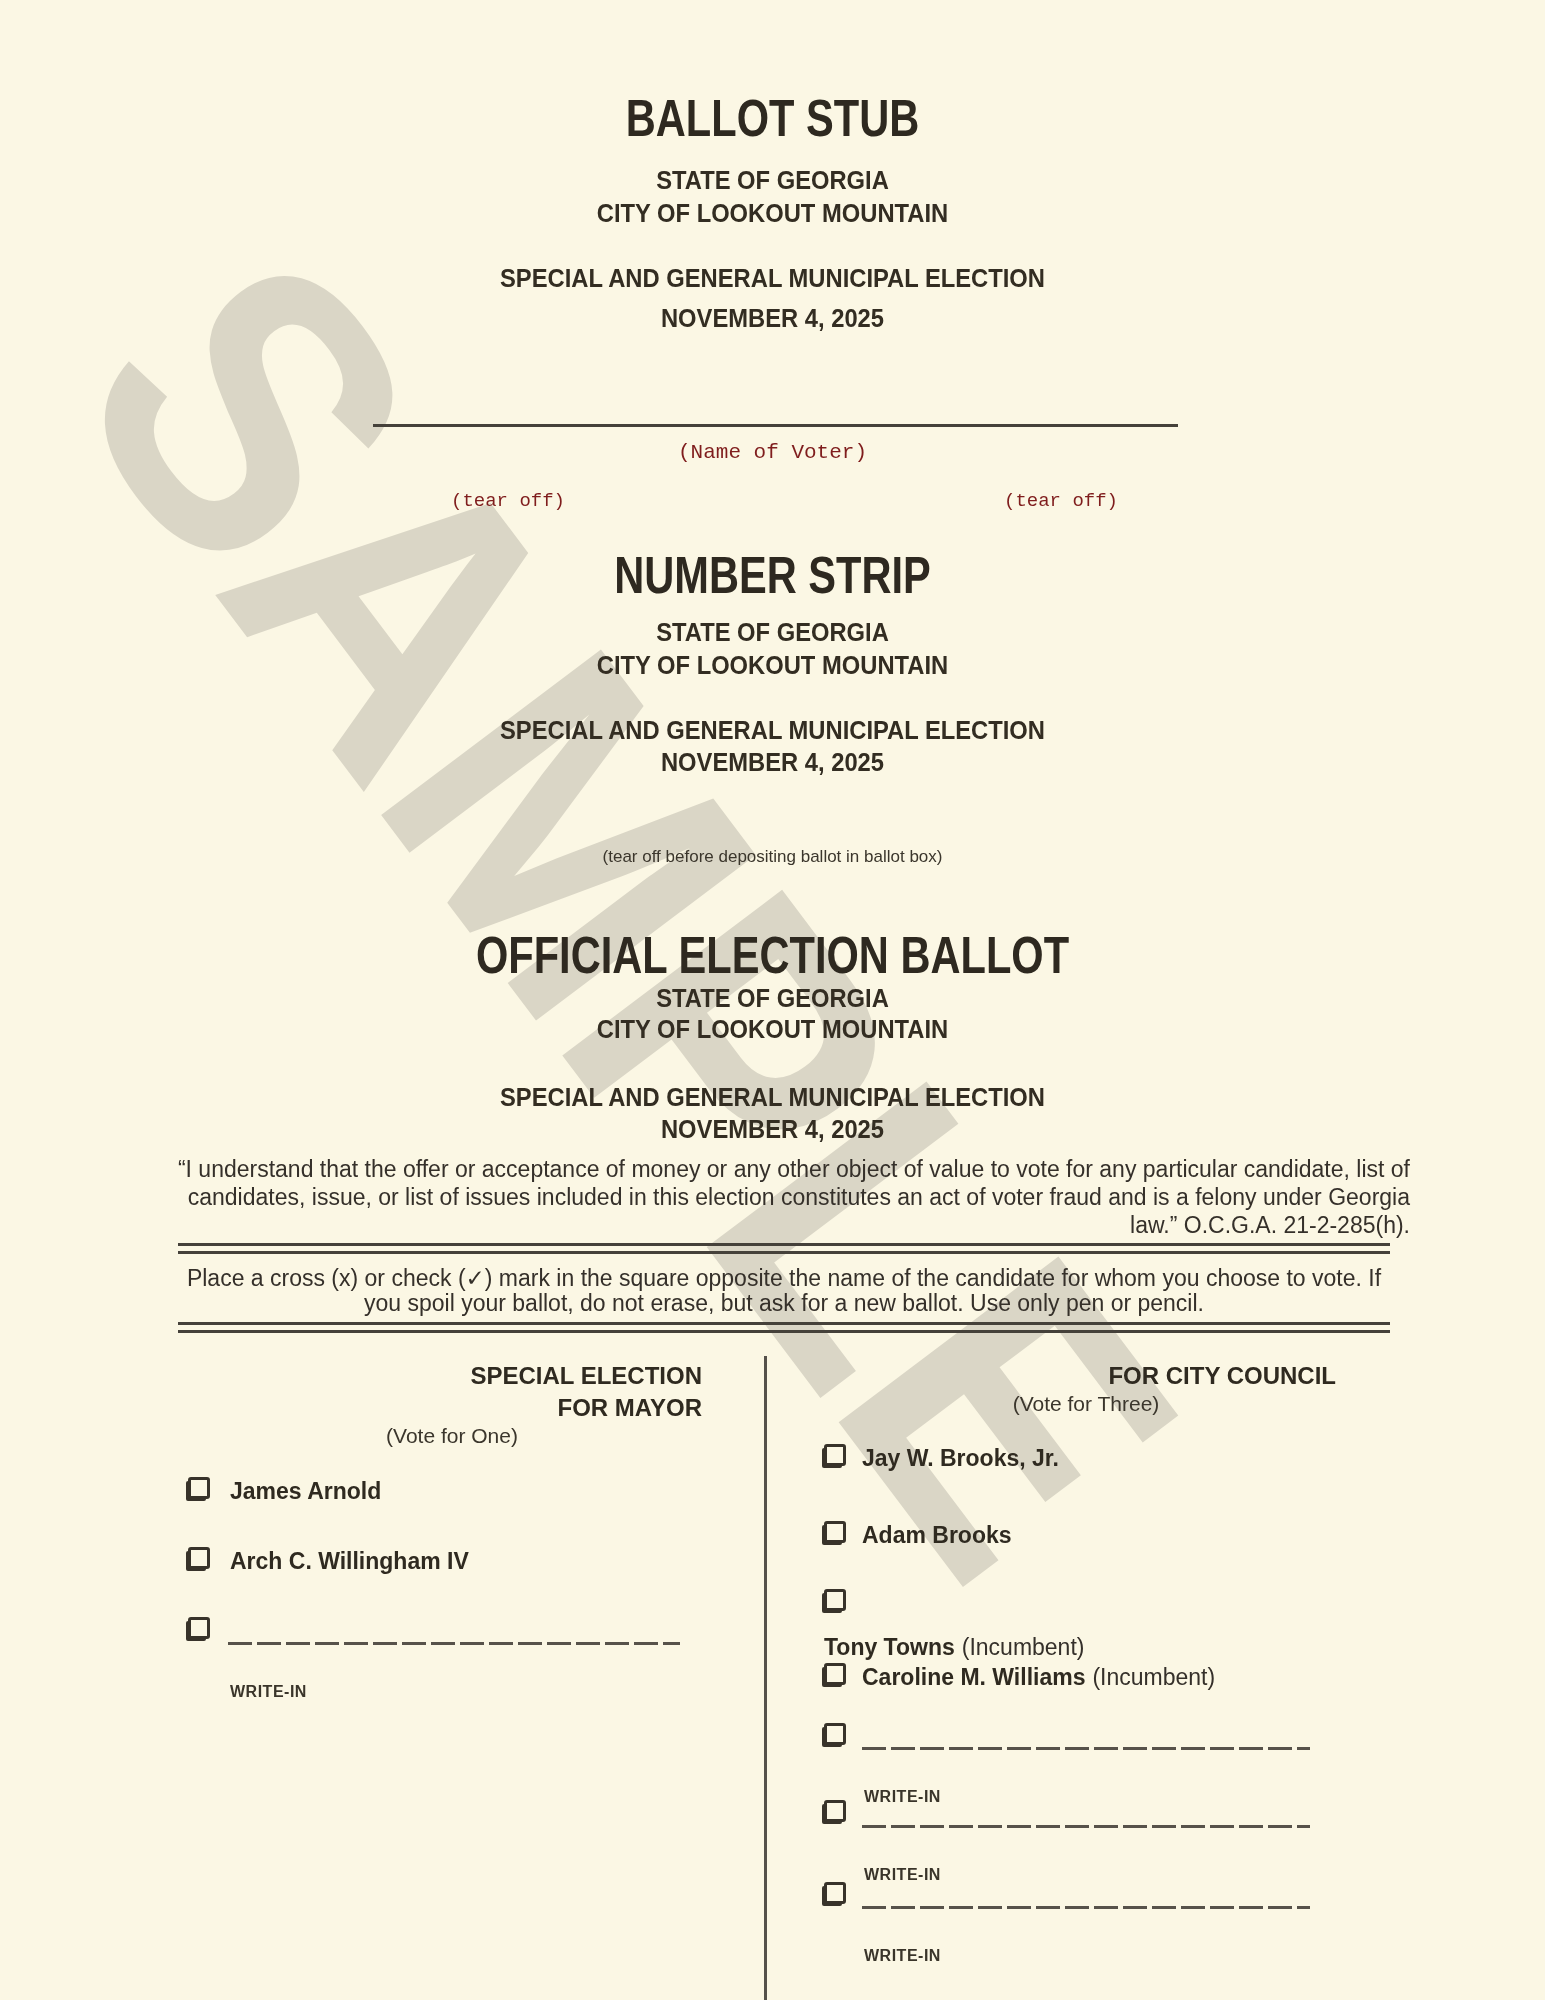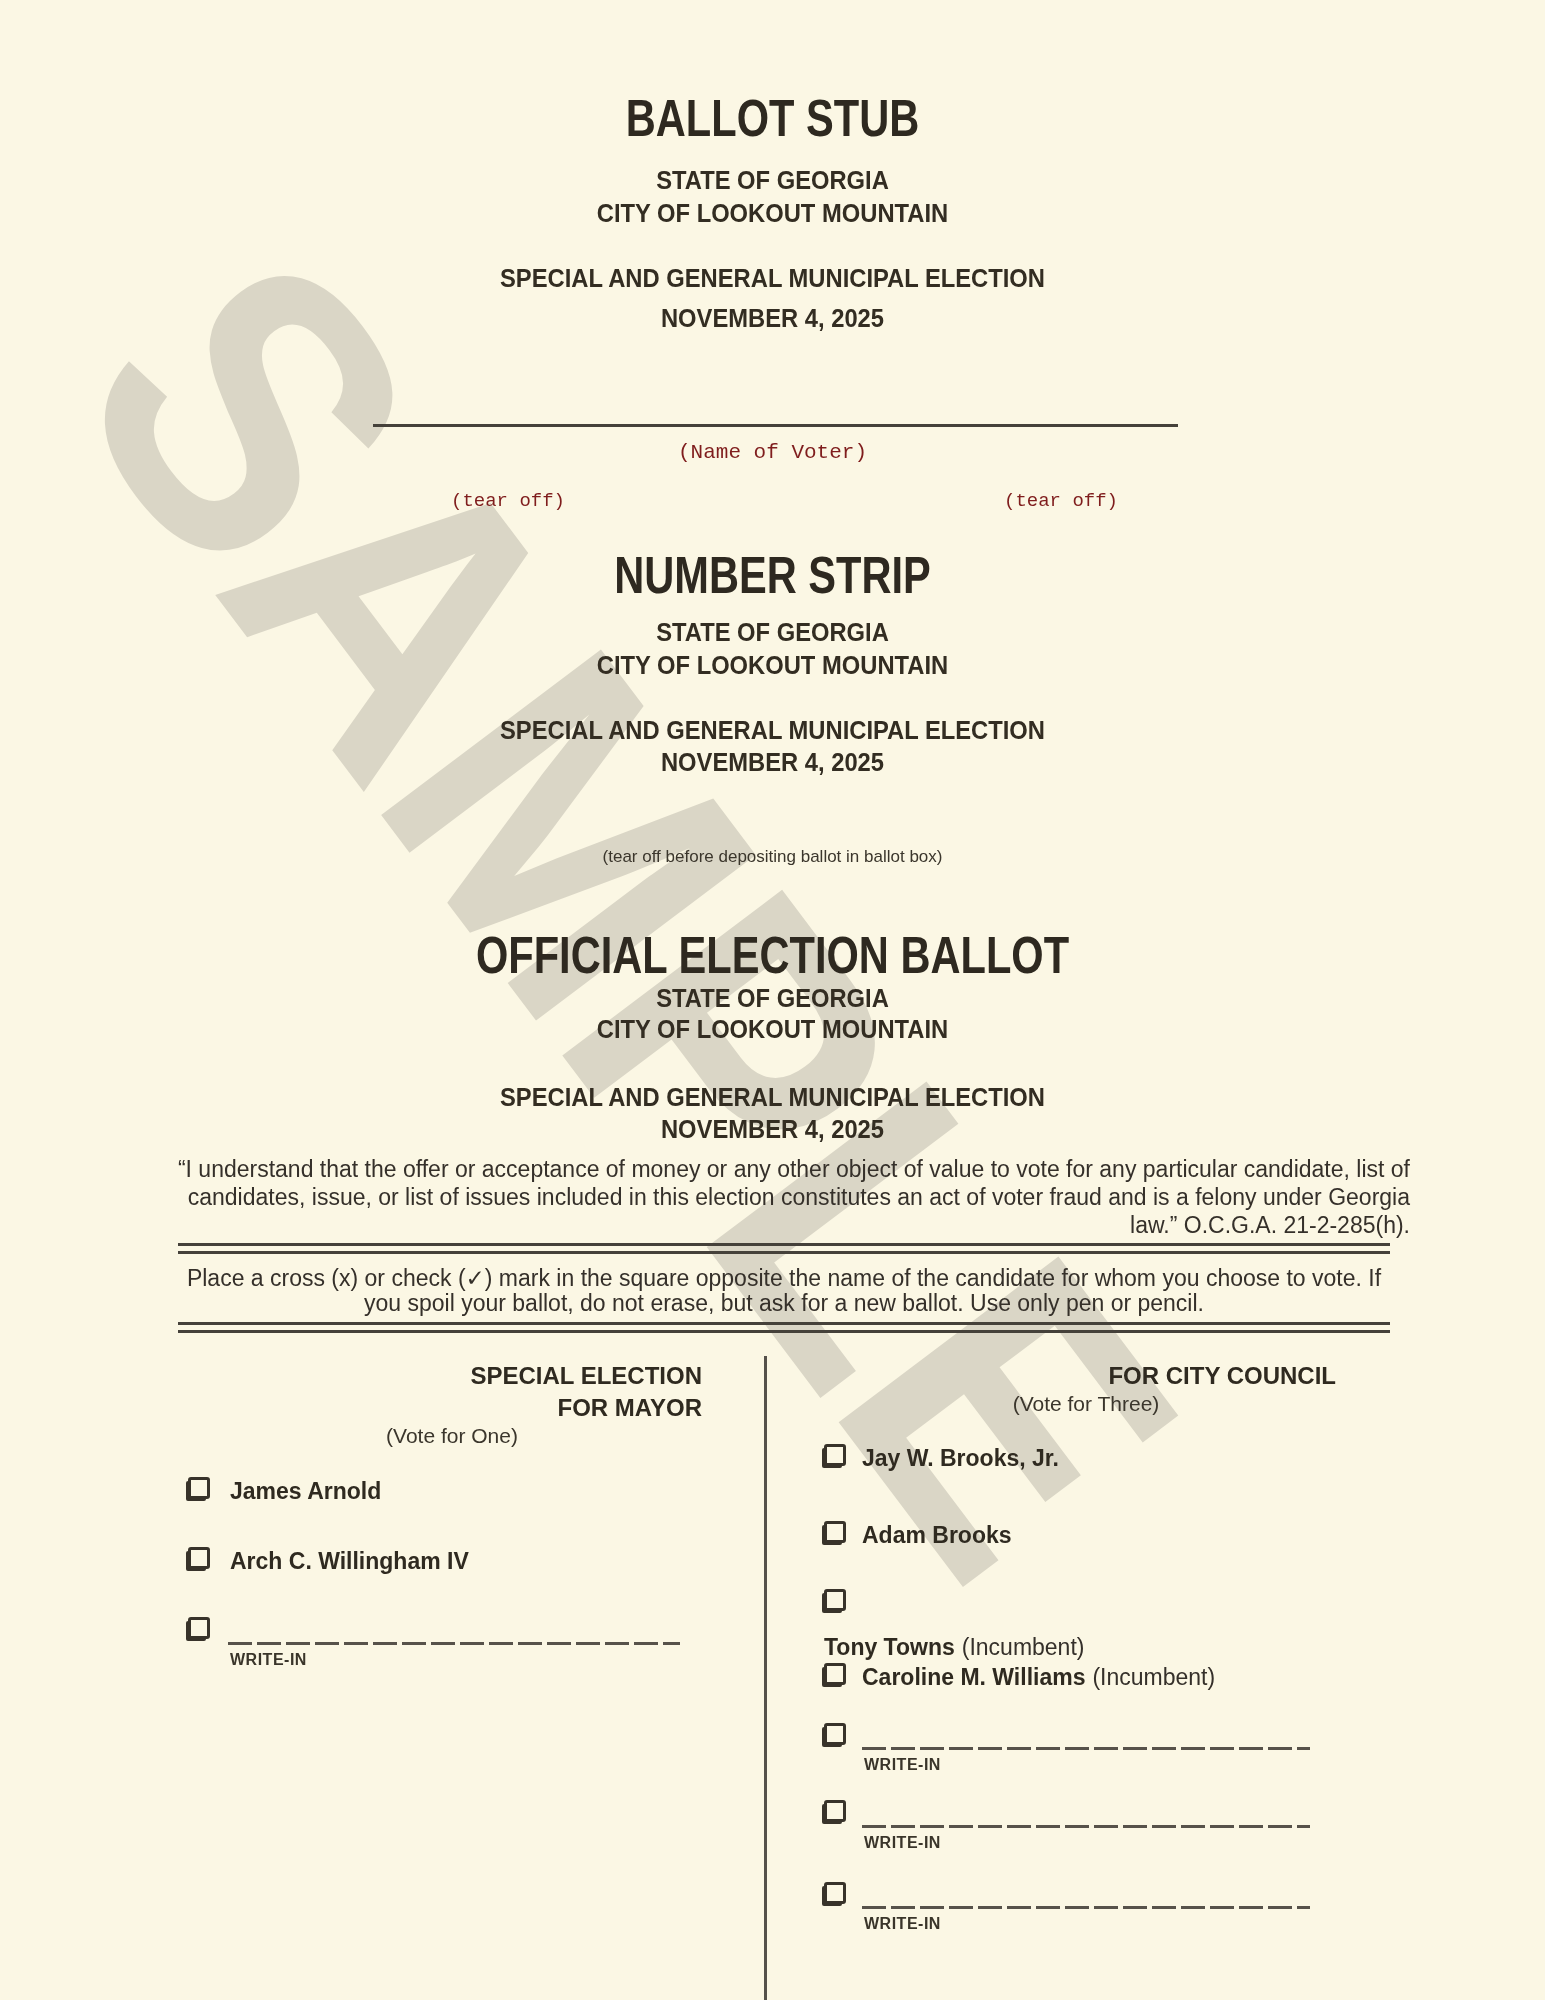--- a/index.html
+++ b/index.html
@@ -55,21 +55,21 @@
     width:16px;height:16px;
     border:3px solid #38332a;
     border-radius:3px;
     background:#fbf7e4;
     box-shadow:-3px 3px 0 -1px #38332a;
   }
   .wline{
     position:absolute;height:3px;
     background:repeating-linear-gradient(90deg,#57524a 0 24px,rgba(0,0,0,0) 24px 29px);
   }
-  .wlabel{font-size:16px;font-weight:bold;color:#3a352a;letter-spacing:.5px;line-height:1;}
+  .wlabel{font-size:16px;font-weight:bold;color:#3a352a;letter-spacing:.5px;line-height:1;margin-top:32px;}
   .vdivider{position:absolute;width:3px;background:#55514a;}
 </style>
 </head>
 <body>
 
 <div class="page">
 
   <div class="watermark">SAMPLE</div>
 
   <div class="content">

